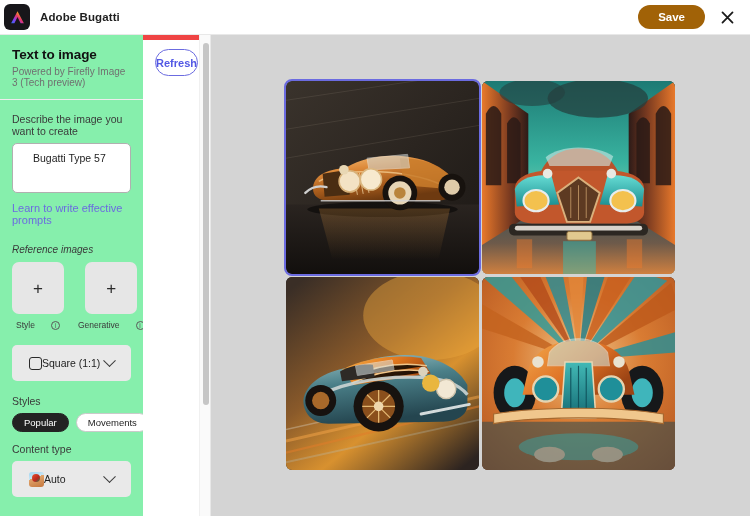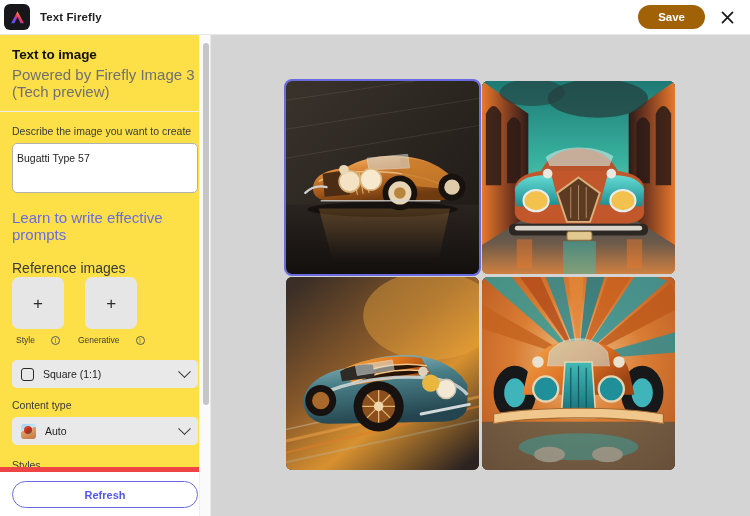--- a/index.html
+++ b/index.html
@@ -44,78 +44,78 @@
     display: flex; align-items: center; justify-content: center;
     cursor: pointer; background: none; border: none;
   }
 
   
   .body-split { flex: 1 1 auto; display: flex; min-height: 0; position: relative; }
 
   
   .sidebar {
     width: 211px; min-width: 211px;
-    background: #fde047;
+    background: #86efac;
     position: relative;
-    display: flex; flex-direction: column;
+    display: flex; flex-direction: row;
     border-right: 1px solid #e8e8e8;
   }
   .sidebar-scroll {
     flex: 1 1 auto; overflow: hidden; position: relative;
   }
   .panel-head {
     padding: 12px 12px 11px 12px;
     border-bottom: 1px solid #ededed;
   }
   .panel-title { font-size: 13.5px; font-weight: bold; color: #111; letter-spacing: -.1px; }
-  .panel-sub { font-size: 15px; color: #707070; margin-top: 4px; }
+  .panel-sub { font-size: 10px; color: #707070; margin-top: 4px; }
 
   .sect { padding: 0 12px; }
   .sect-top { padding-top: 13px; }
   .field-label { font-size: 10.5px; color: #3a3a3a; margin-bottom: 6px; }
 
   .prompt-box {
     width: 100%; height: 50px;
     border: 1px solid #b0b0b0; border-radius: 5px;
     background: #fff;
     font-family: "Liberation Sans", sans-serif;
     font-size: 10.5px; color: #1d1d1d;
-    padding: 8px 4px; resize: none; outline: none;
+    padding: 8px 20px; resize: none; outline: none;
     line-height: 1.3;
   }
   .link-sm {
-    display: inline-block; margin-top: 12px;
-    font-size: 15px; color: #6b6be0; cursor: pointer; text-decoration: none;
-  }
-
-  .ref-label { font-size: 14px; color: #3a3a3a; margin-bottom: 1px; }
+    display: inline-block; margin-top: 5px;
+    font-size: 11px; color: #6b6be0; cursor: pointer; text-decoration: none;
+  }
+
+  .ref-label { font-size: 10px; color: #3a3a3a; margin-bottom: 7px; font-style: italic; }
   .ref-row { display: flex; gap: 14px; }
   .ref-item { display: flex; flex-direction: column; align-items: center; }
   .ref-tile {
     width: 52px; height: 52px; border-radius: 7px;
     background: #e6e6e6; cursor: pointer;
     display: flex; align-items: center; justify-content: center;
     font-size: 17px; color: #2a2a2a; line-height: 1; font-weight: 300;
   }
   .ref-cap {
     margin-top: 6px; font-size: 8.5px; color: #3a3a3a;
     display: flex; align-items: center; gap: 16px; white-space: nowrap;
   }
   .info-i {
     width: 9px; height: 9px; border-radius: 50%;
     border: 1px solid #595959; color: #595959;
     font-size: 6.5px; line-height: 7px; text-align: center;
     display: inline-block; font-style: normal; cursor: pointer;
   }
 
   .dropdown {
-    width: 100%; height: 28px;
+    width: 100%; height: 36px;
     background: #e9e9e9; border: none; border-radius: 5px;
-    display: flex; align-items: center; padding: 0 9px;
-    cursor: pointer; gap: 9px;
+    display: flex; align-items: center; padding: 0 17px;
+    cursor: pointer; gap: 0;
   }
   .dd-text { font-size: 10.5px; color: #1d1d1d; flex: 1 1 auto; text-align: left; }
   .sq-icon {
     width: 13px; height: 13px; border: 1.6px solid #2a2a2a; border-radius: 3px;
     flex: 0 0 auto;
   }
   .auto-icon {
     width: 15px; height: 15px; border-radius: 3px; flex: 0 0 auto;
     background: linear-gradient(160deg,#9fd4f0 0%,#c9e6f5 38%,#e0a36a 39%,#c4763c 100%);
     position: relative; overflow: hidden;
@@ -198,21 +198,21 @@
             <stop offset="0%" stop-color="#2f6df6"></stop>
             <stop offset="28%" stop-color="#8a3ef0"></stop>
             <stop offset="52%" stop-color="#e5356b"></stop>
             <stop offset="74%" stop-color="#f5a623"></stop>
             <stop offset="100%" stop-color="#44c36a"></stop>
           </linearGradient>
         </defs>
         <path d="M12 3 L21 20 L16.4 20 L12 11.2 L7.6 20 L3 20 Z" fill="url(#flyg)"></path>
       </svg>
     </div>
-    <div class="app-title">Text Firefly</div>
+    <div class="app-title">Adobe Bugatti</div>
     <div class="header-spacer"></div>
     <button class="save-btn">Save</button>
     <button class="close-btn">
       <svg width="13" height="13" viewBox="0 0 14 14" aria-hidden="true">
         <path d="M1.6 1.6 L12.4 12.4 M12.4 1.6 L1.6 12.4" stroke="#1a1a1a" stroke-width="1.9" stroke-linecap="round"></path>
       </svg>
     </button>
   </div>
 
   <div class="body-split">
@@ -256,35 +256,35 @@
         </div>
 
         <div class="sect" style="padding-top:15px">
           <div class="dropdown">
             <span class="sq-icon"></span>
             <span class="dd-text">Square (1:1)</span>
             <span class="chev"></span>
           </div>
         </div>
 
+        <div class="sect" style="padding-top:14px">
+          <div class="field-label">Styles</div>
+          <div class="styles-row">
+            <button class="chip active">Popular</button>
+            <button class="chip idle">Movements</button>
+            <button class="chip idle">Themes</button>
+          </div>
+        </div>
+
         <div class="sect" style="padding-top:11px">
           <div class="field-label">Content type</div>
           <div class="dropdown">
             <span class="auto-icon"></span>
             <span class="dd-text">Auto</span>
             <span class="chev"></span>
-          </div>
-        </div>
-
-        <div class="sect" style="padding-top:14px">
-          <div class="field-label">Styles</div>
-          <div class="styles-row">
-            <button class="chip active">Popular</button>
-            <button class="chip idle">Movements</button>
-            <button class="chip idle">Themes</button>
           </div>
         </div>
 
       </div>
 
       <div class="sidebar-footer">
         <button class="refresh-btn">Refresh</button>
       </div>
 
       <div class="sb-track">

